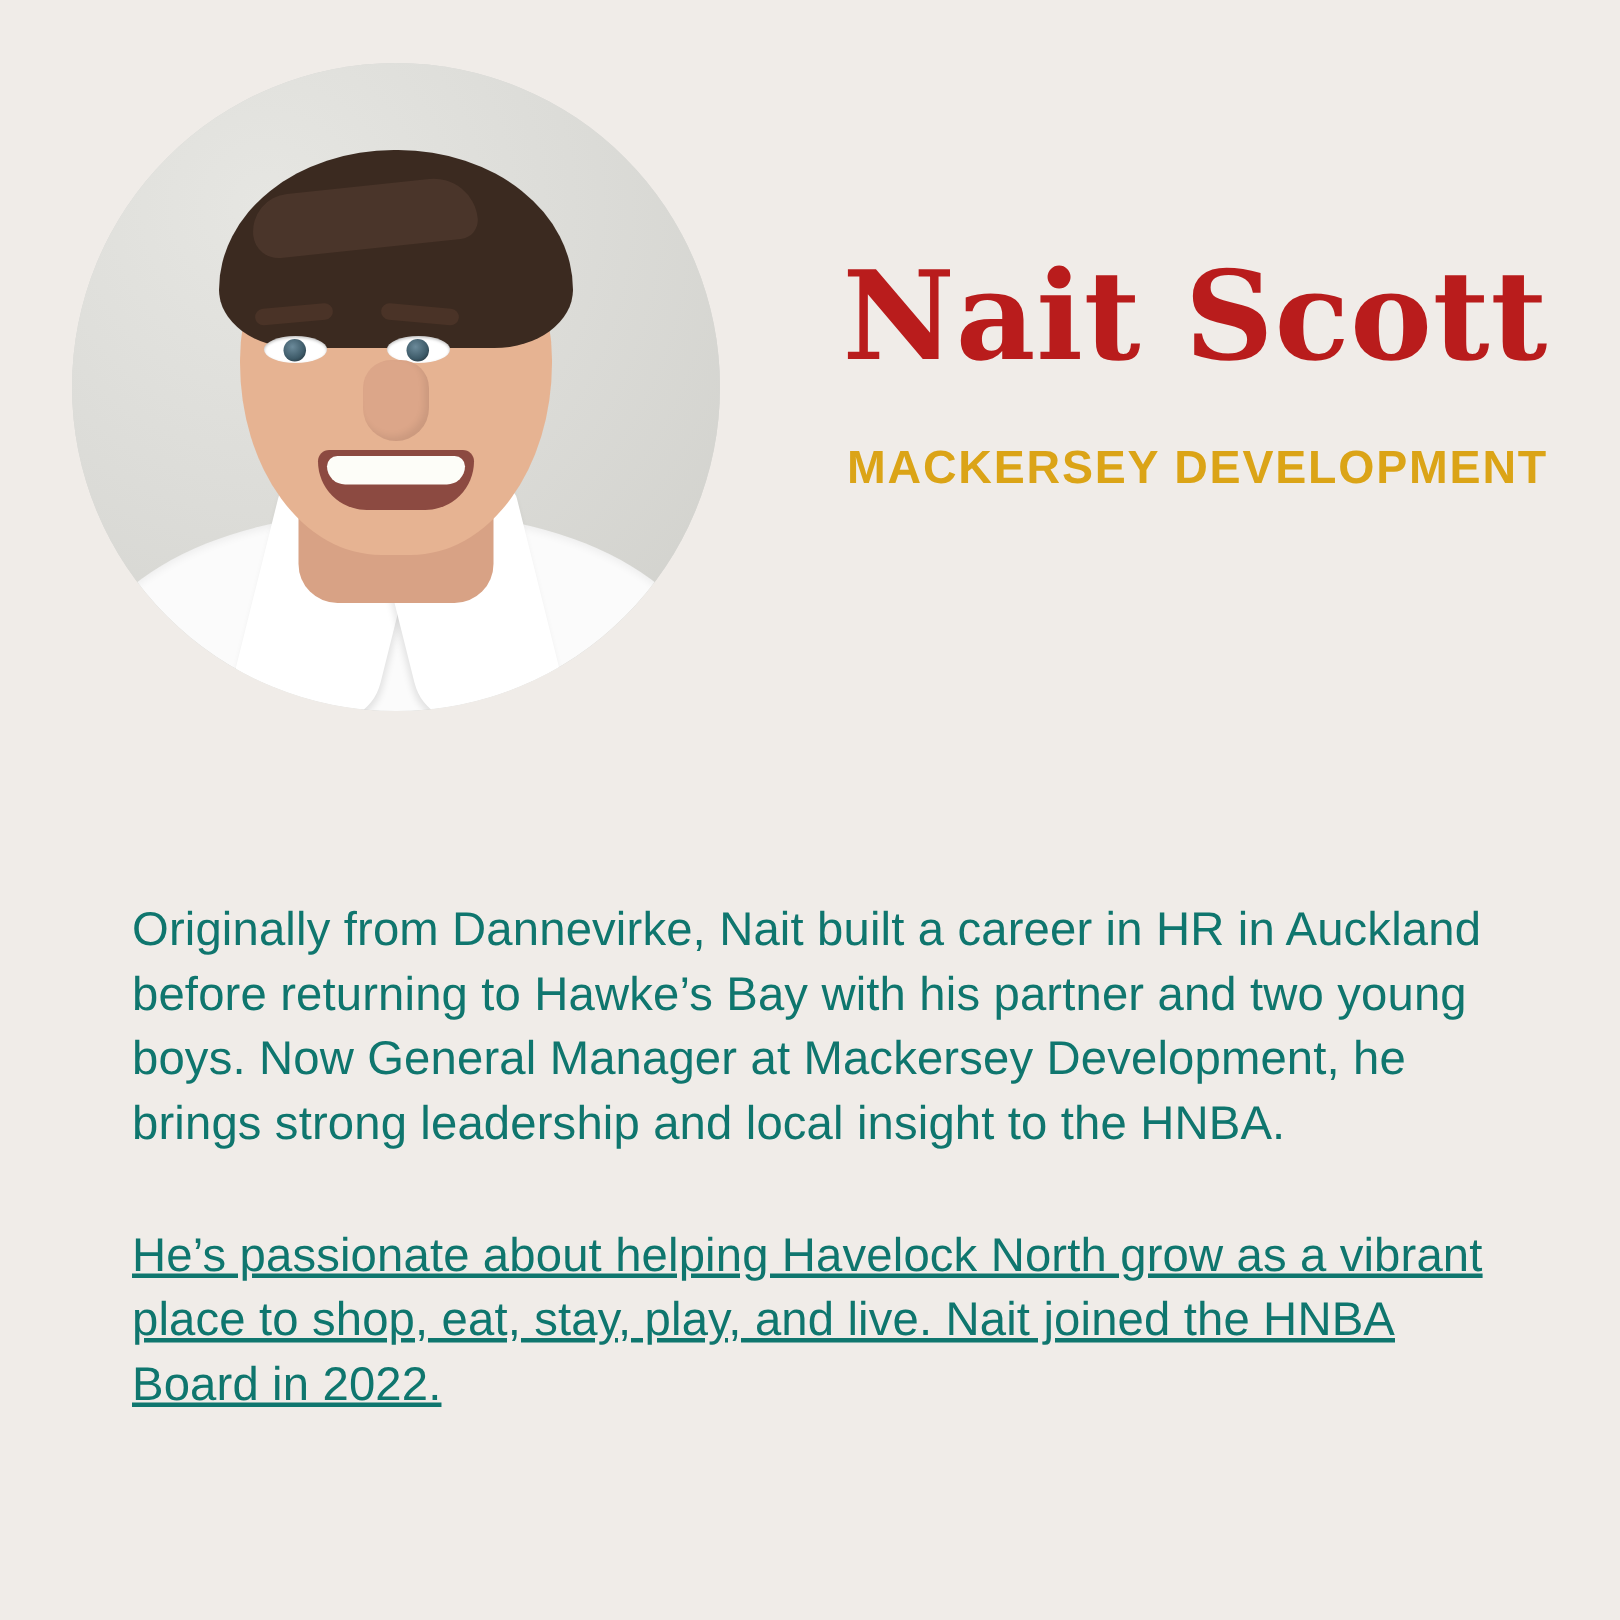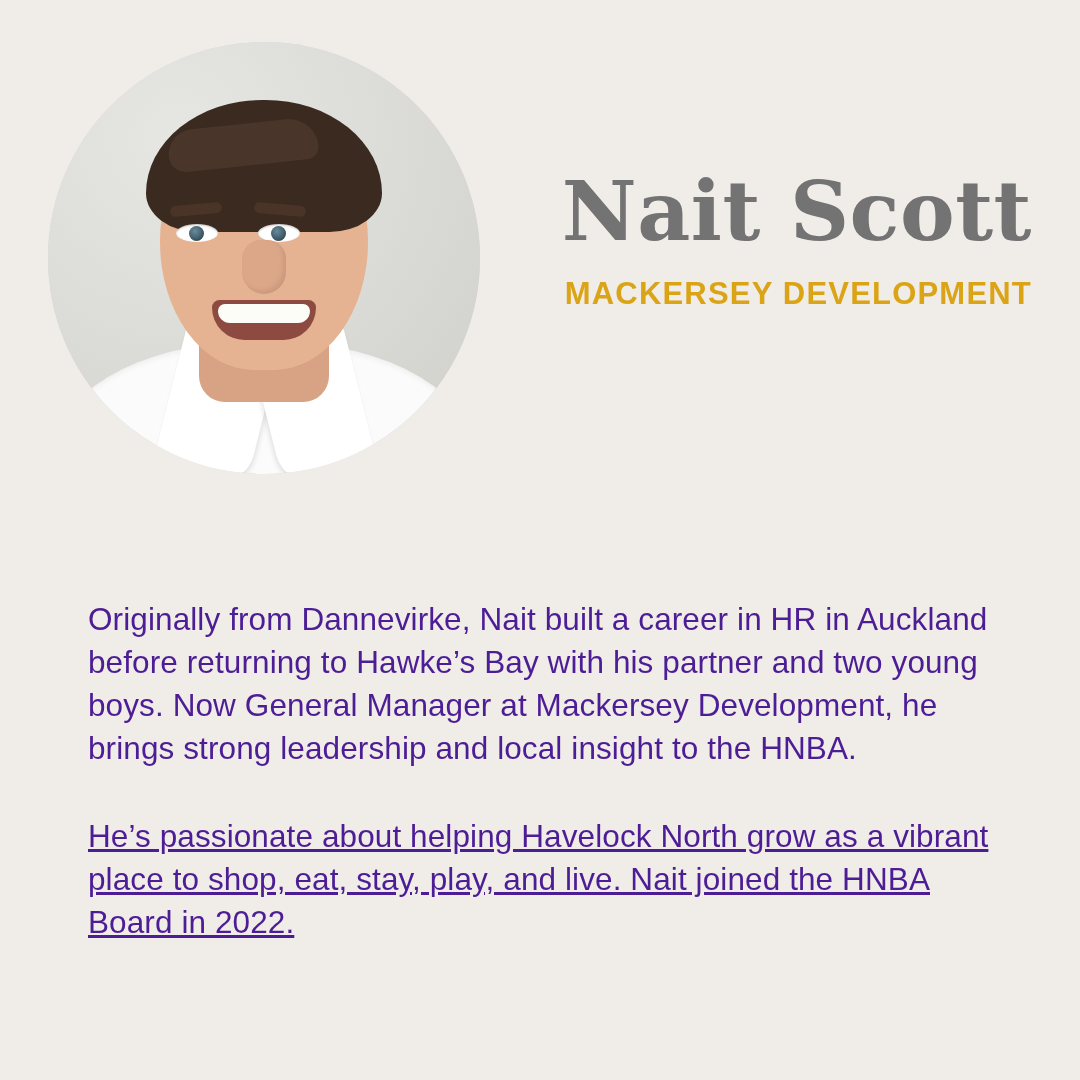--- a/index.html
+++ b/index.html
@@ -186,28 +186,28 @@
     position: absolute;
     left: 512px;
     top: 170px;
     width: 520px;
     text-align: right;
   }
   .name {
     font-family: "DejaVu Serif", "Liberation Serif", serif;
     font-size: 82px;
     line-height: 1.02;
-    color: #737373;
+    color: #b91c1c;
     letter-spacing: 0.5px;
     margin: 0;
     white-space: nowrap;
     text-align: right;
   }
   .company {
-    margin-top: 22px;
+    margin-top: 40px;
     font-family: "Liberation Sans", sans-serif;
     font-weight: bold;
     font-size: 31px;
     letter-spacing: 1.2px;
     color: #dba417;
     text-align: right;
     white-space: nowrap;
   }
 
   
@@ -215,21 +215,21 @@
     position: absolute;
     left: 88px;
     top: 598px;
     width: 910px;
   }
   .bio p {
     margin: 0;
     font-family: "Liberation Sans", sans-serif;
     font-size: 31.5px;
     line-height: 1.37;
-    color: #4c1d95;
+    color: #0f766e;
     letter-spacing: 0.1px;
   }
   .bio p + p {
     margin-top: 44px;
     text-decoration: underline;
   }
 </style>
 </head>
 <body>
 

